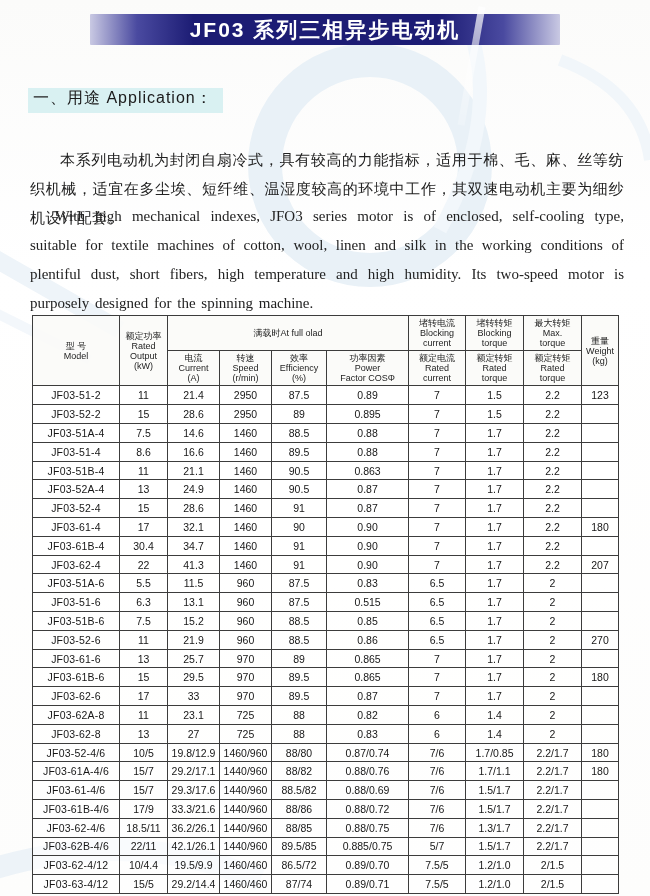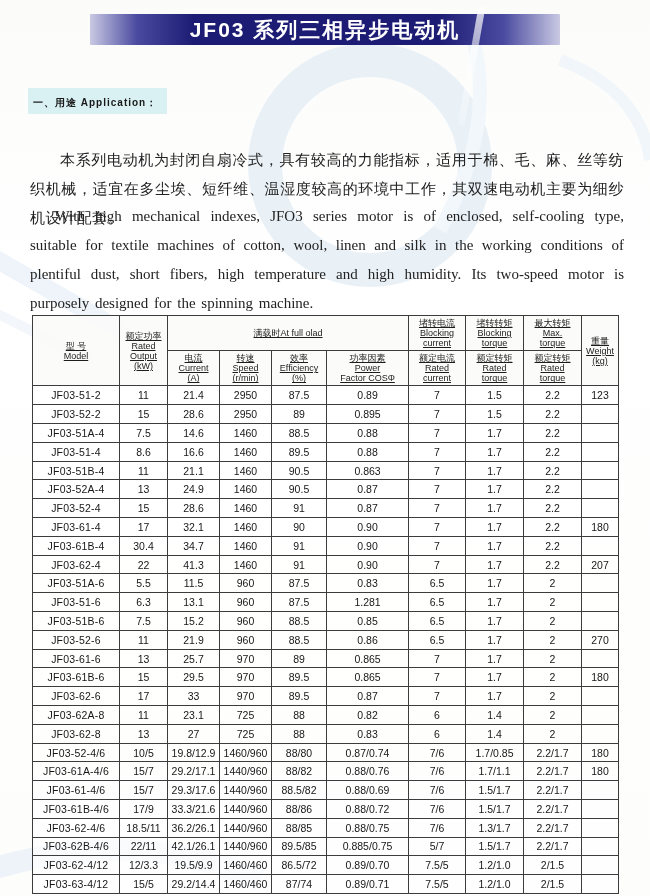--- a/index.html
+++ b/index.html
@@ -17,22 +17,22 @@
     color:#ffffff;font-size:21px;font-weight:bold;text-align:center;line-height:31px;
     letter-spacing:2px;border-radius:1px;
   }
   .banner-streak{
     position:absolute;top:6px;left:468px;width:7px;height:120px;
     background:linear-gradient(180deg,rgba(255,255,255,.95),rgba(255,255,255,.25));
     transform:rotate(10deg);opacity:.8;
   }
 
   .h1{
-    position:absolute;top:88px;left:28px;font-size:10px;font-weight:bold;
-    background:#d9f1f2;padding:8px 10px 4px 5px;letter-spacing:1px;
+    position:absolute;top:88px;left:28px;font-size:16px;font-weight:normal;
+    background:#d9f1f2;padding:0 10px 4px 5px;letter-spacing:1px;
   }
   .para{
     position:absolute;left:30px;right:26px;text-align:justify;
     font-family:"Liberation Serif",serif;font-size:15px;line-height:29px;color:#222;
   }
   .para-cn{top:131px;text-indent:2em;letter-spacing:.5px;}
   .para-en{top:187px;text-indent:1.7em;word-spacing:2px;}
   .h2{
     position:absolute;top:280px;left:28px;font-size:15.5px;font-weight:bold;letter-spacing:.5px;
     background:linear-gradient(180deg,rgba(235,247,248,.0),rgba(235,247,248,.6));padding:2px 4px;
@@ -41,21 +41,21 @@
   table.spec{
     position:absolute;top:315px;left:32px;width:586px;
     border-collapse:collapse;table-layout:fixed;background:rgba(255,255,255,.65);
   }
   table.spec th,table.spec td{
     border:1px solid #3c3c3c;text-align:center;vertical-align:middle;
     overflow:hidden;
   }
   table.spec th{
     font-weight:normal;font-size:9px;line-height:1.12;padding:2px 0;
-    white-space:pre-line;color:#1d1d1d;background:rgba(250,250,247,.7);text-decoration:underline;
+    white-space:pre-line;color:#1d1d1d;background:rgba(250,250,247,.7);
   }
   table.spec td{font-size:10.5px;padding:1.5px 0;height:14.8px;color:#161616;}
   td.c-model{letter-spacing:.2px;margin-left:24px;}
 
   .watermark{
     position:absolute;top:439px;left:286px;z-index:2;
     font-size:15px;letter-spacing:2.5px;color:#2fb9d0;opacity:.9;
     text-shadow:0 0 1px #eafcff;font-family:"DejaVu Sans Mono",monospace;
   }
   .note{
@@ -280,21 +280,21 @@
             <td class="c-blocking-torque-ratio">1.7</td>
             <td class="c-max-torque-ratio">2</td>
             <td class="c-weight"></td>
           </tr>
           <tr>
             <td class="c-model">JF03-51-6</td>
             <td class="c-rated-output">6.3</td>
             <td class="c-current">13.1</td>
             <td class="c-speed">960</td>
             <td class="c-efficiency">87.5</td>
-            <td class="c-power-factor">1.281</td>
+            <td class="c-power-factor">0.515</td>
             <td class="c-blocking-current-ratio">6.5</td>
             <td class="c-blocking-torque-ratio">1.7</td>
             <td class="c-max-torque-ratio">2</td>
             <td class="c-weight"></td>
           </tr>
           <tr>
             <td class="c-model">JF03-51B-6</td>
             <td class="c-rated-output">7.5</td>
             <td class="c-current">15.2</td>
             <td class="c-speed">960</td>
@@ -444,21 +444,21 @@
             <td class="c-speed">1440/960</td>
             <td class="c-efficiency">89.5/85</td>
             <td class="c-power-factor">0.885/0.75</td>
             <td class="c-blocking-current-ratio">5/7</td>
             <td class="c-blocking-torque-ratio">1.5/1.7</td>
             <td class="c-max-torque-ratio">2.2/1.7</td>
             <td class="c-weight"></td>
           </tr>
           <tr>
             <td class="c-model">JF03-62-4/12</td>
-            <td class="c-rated-output">12/3.3</td>
+            <td class="c-rated-output">10/4.4</td>
             <td class="c-current">19.5/9.9</td>
             <td class="c-speed">1460/460</td>
             <td class="c-efficiency">86.5/72</td>
             <td class="c-power-factor">0.89/0.70</td>
             <td class="c-blocking-current-ratio">7.5/5</td>
             <td class="c-blocking-torque-ratio">1.2/1.0</td>
             <td class="c-max-torque-ratio">2/1.5</td>
             <td class="c-weight"></td>
           </tr>
           <tr>

